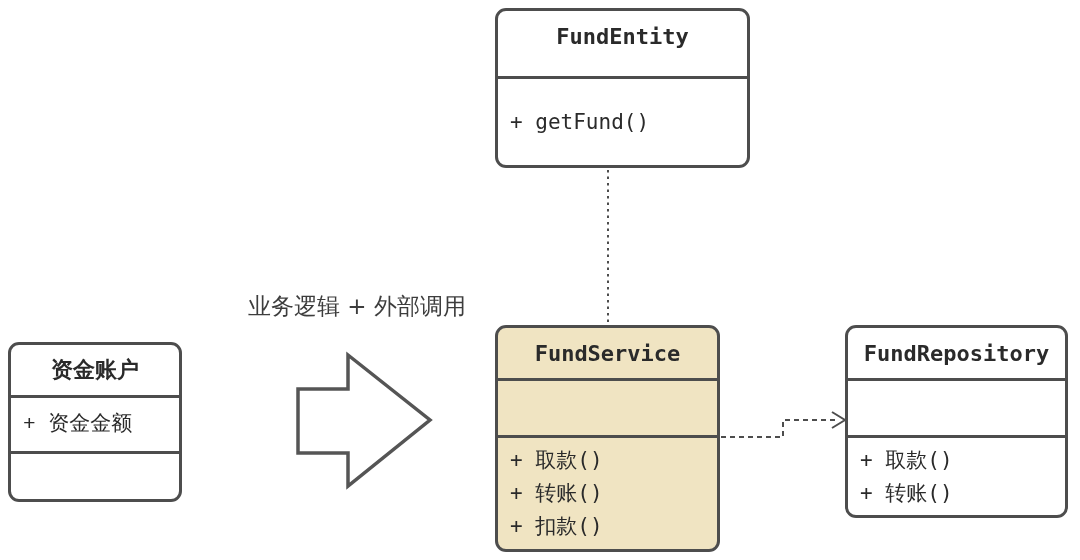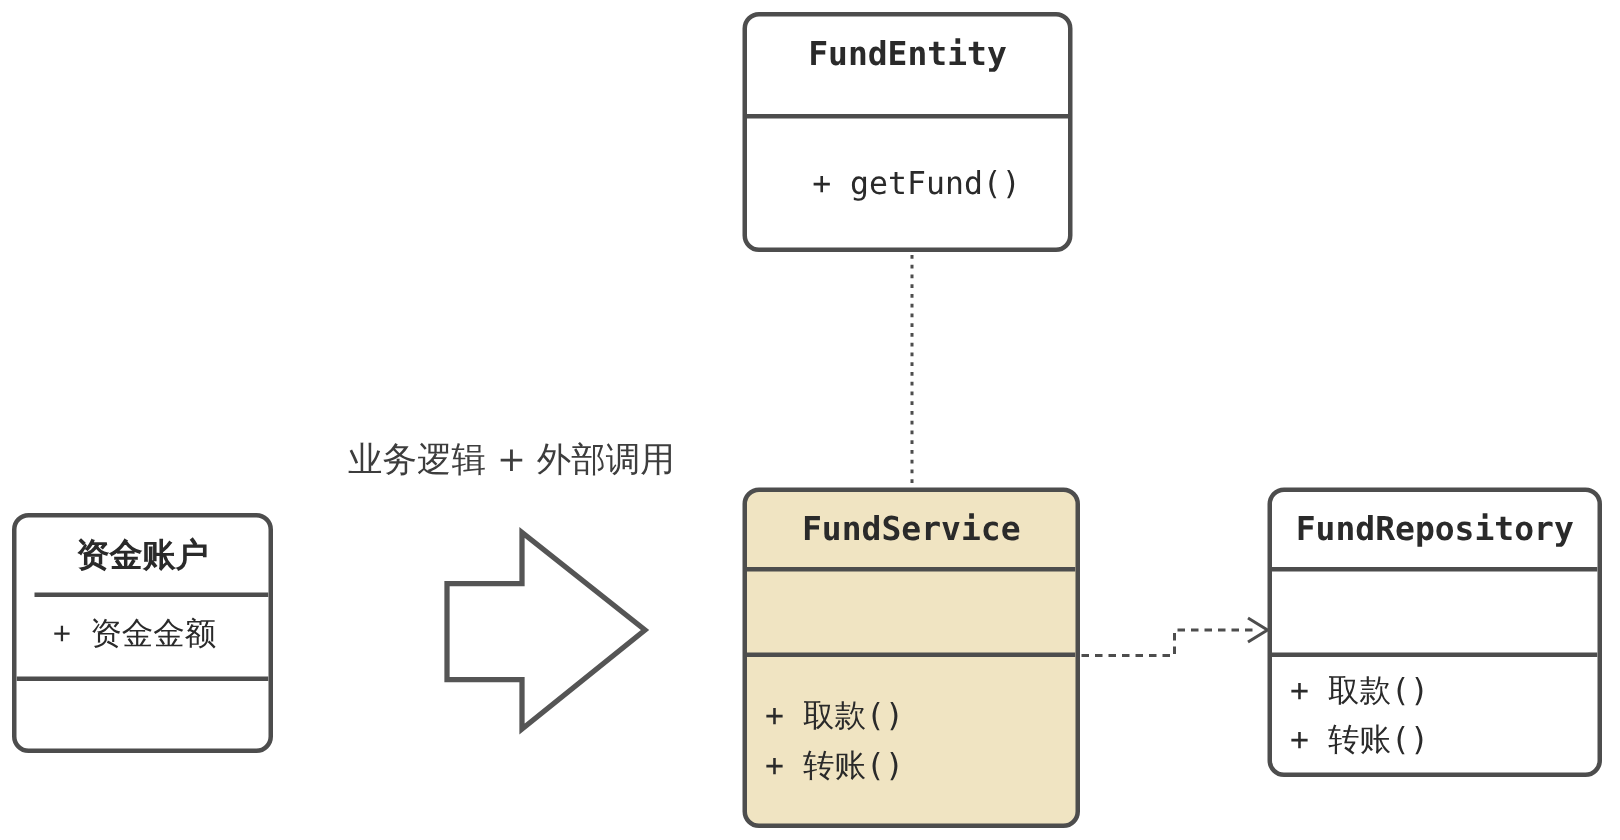--- a/index.html
+++ b/index.html
@@ -40,46 +40,46 @@
     flex-direction: column;
     justify-content: center;
     padding-left: 12px;
   }
   .uml-member {
     font-size: 21px;
     line-height: 33px;
     white-space: nowrap;
   }
   
-  #box-fund-entity     { left: 495px; top: 8px;   width: 220px; height: 160px; text-align: center; }
+  #box-fund-entity     { left: 495px; top: 8px;   width: 255px; height: 160px; }
   #box-fund-entity .uml-header { height: 50px; }
   #box-fund-entity .sec-attrs   { height: 57px; }
   #box-fund-entity .sec-methods { flex: 1 1 auto; margin-top: 15px; }
 
   #box-fund-account    { left: 8px;   top: 342px; width: 174px; height: 160px; font-family: Liberation Mono, monospace; }
   #box-fund-account .uml-header { height: 50px; }
-  #box-fund-account .sec-attrs   { height: 56px; margin-left: 12px; }
+  #box-fund-account .sec-attrs   { height: 56px; }
   #box-fund-account .sec-methods { flex: 1 1 auto; }
 
   #box-fund-service    { left: 495px; top: 325px; width: 225px; height: 227px; }
   #box-fund-service .uml-header { height: 50px; }
   #box-fund-service .sec-attrs   { height: 57px; }
   #box-fund-service .sec-methods { flex: 1 1 auto; justify-content: center; }
 
   #box-fund-repository { left: 845px; top: 325px; width: 223px; height: 193px; }
   #box-fund-repository .uml-header { height: 50px; }
   #box-fund-repository .sec-attrs   { height: 57px; }
   #box-fund-repository .sec-methods { flex: 1 1 auto; justify-content: center; }
 
   .arrow-label {
     position: absolute;
     left: 232px;
     top: 291px;
     width: 250px;
-    text-align: left;
+    text-align: center;
     font-family: "DejaVu Sans", "Liberation Sans", sans-serif;
     font-size: 23px;
     color: #3d3d3d;
     white-space: nowrap;
   }
   .watermark {
     position: absolute;
     right: 13px;
     top: 520px;
     font-family: "DejaVu Sans", "Liberation Sans", sans-serif;
@@ -125,20 +125,21 @@
     </div>
     <div class="uml-section sec-methods"></div>
   </div>
 
   <div class="uml-class filled" id="box-fund-service">
     <div class="uml-header">FundService</div>
     <div class="uml-section sec-attrs"></div>
     <div class="uml-section sec-methods">
       <div class="uml-member">+ 取款()</div>
       <div class="uml-member">+ 转账()</div>
+      <div class="uml-member">+ 扣款()</div>
     </div>
   </div>
 
   <div class="uml-class" id="box-fund-repository">
     <div class="uml-header">FundRepository</div>
     <div class="uml-section sec-attrs"></div>
     <div class="uml-section sec-methods">
       <div class="uml-member">+ 取款()</div>
       <div class="uml-member">+ 转账()</div>
     </div>

